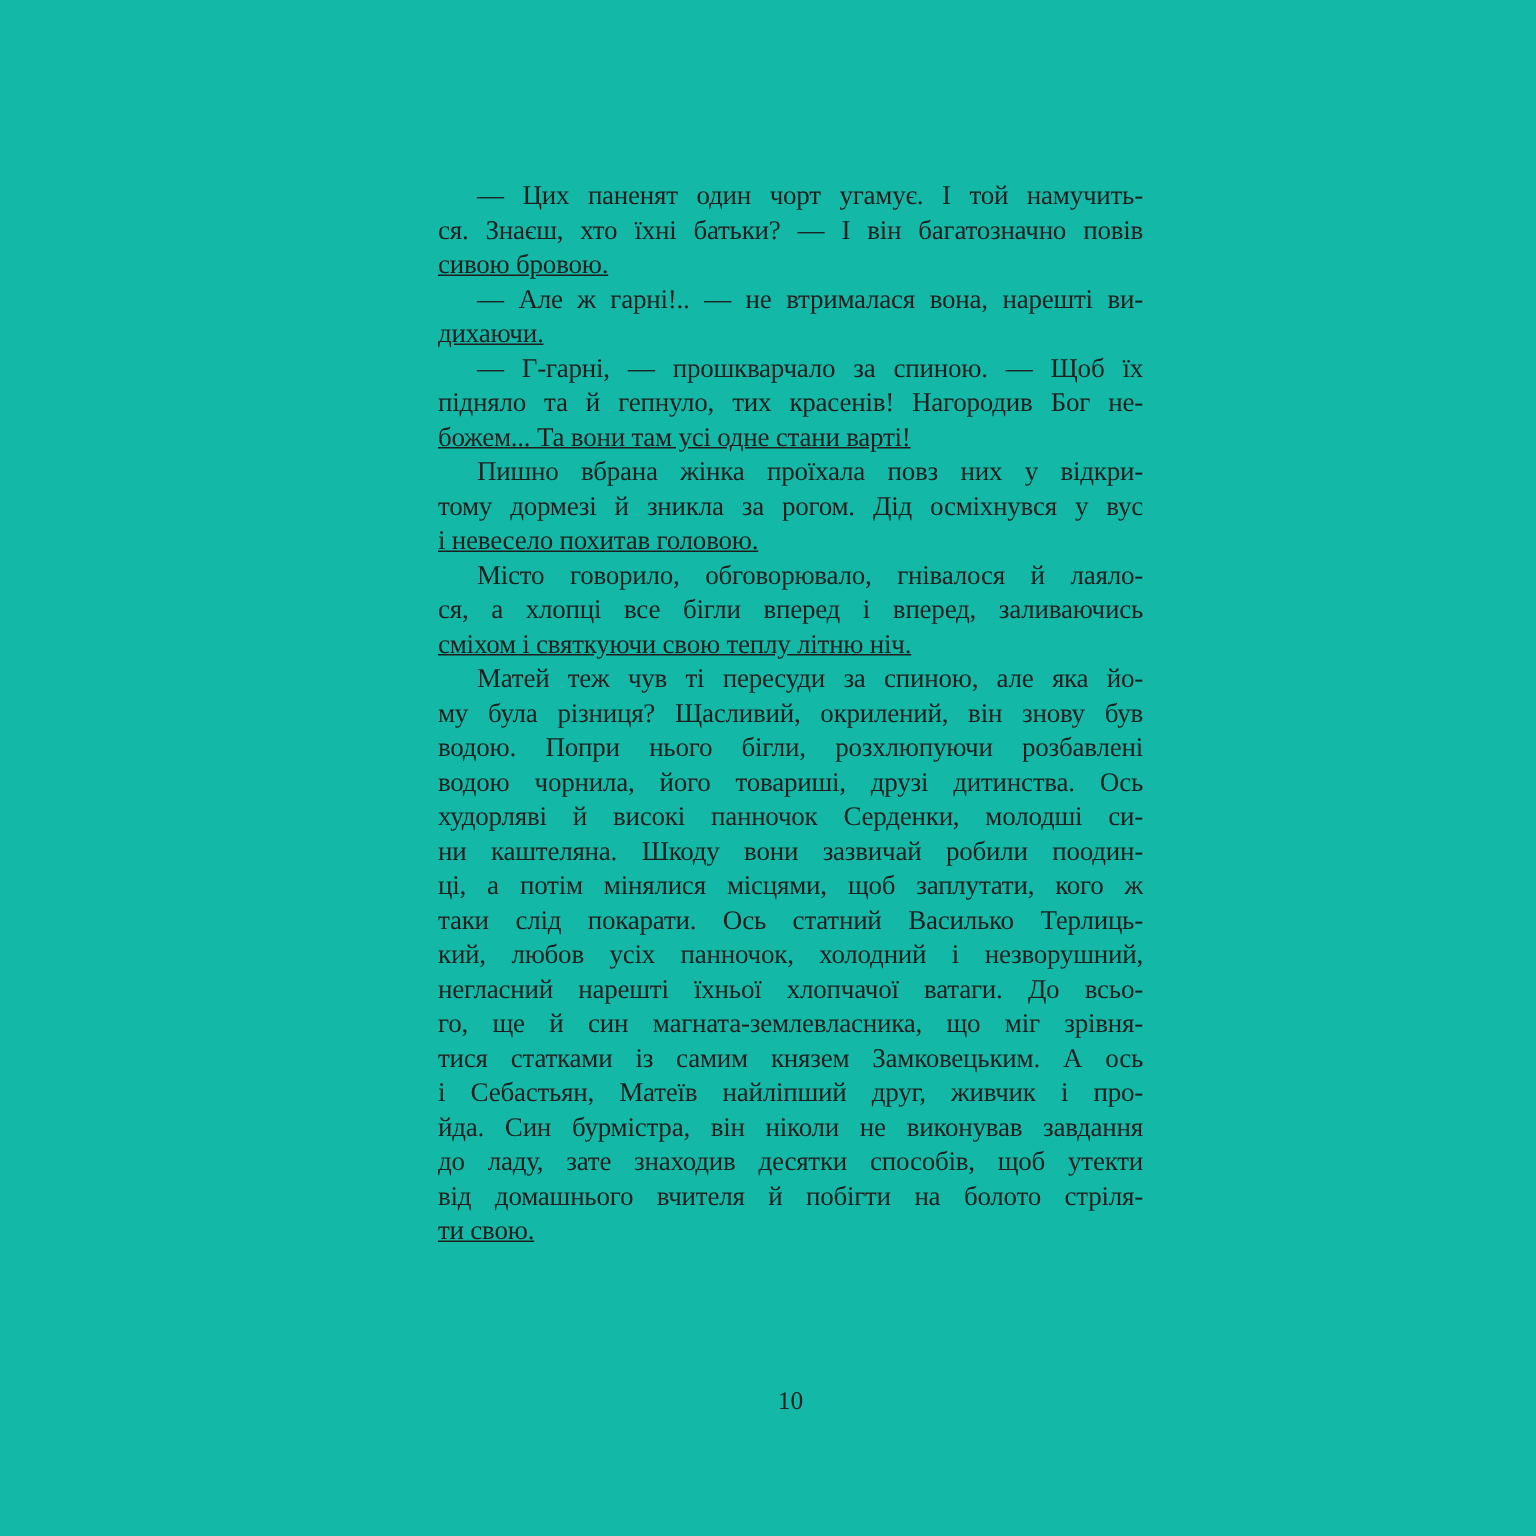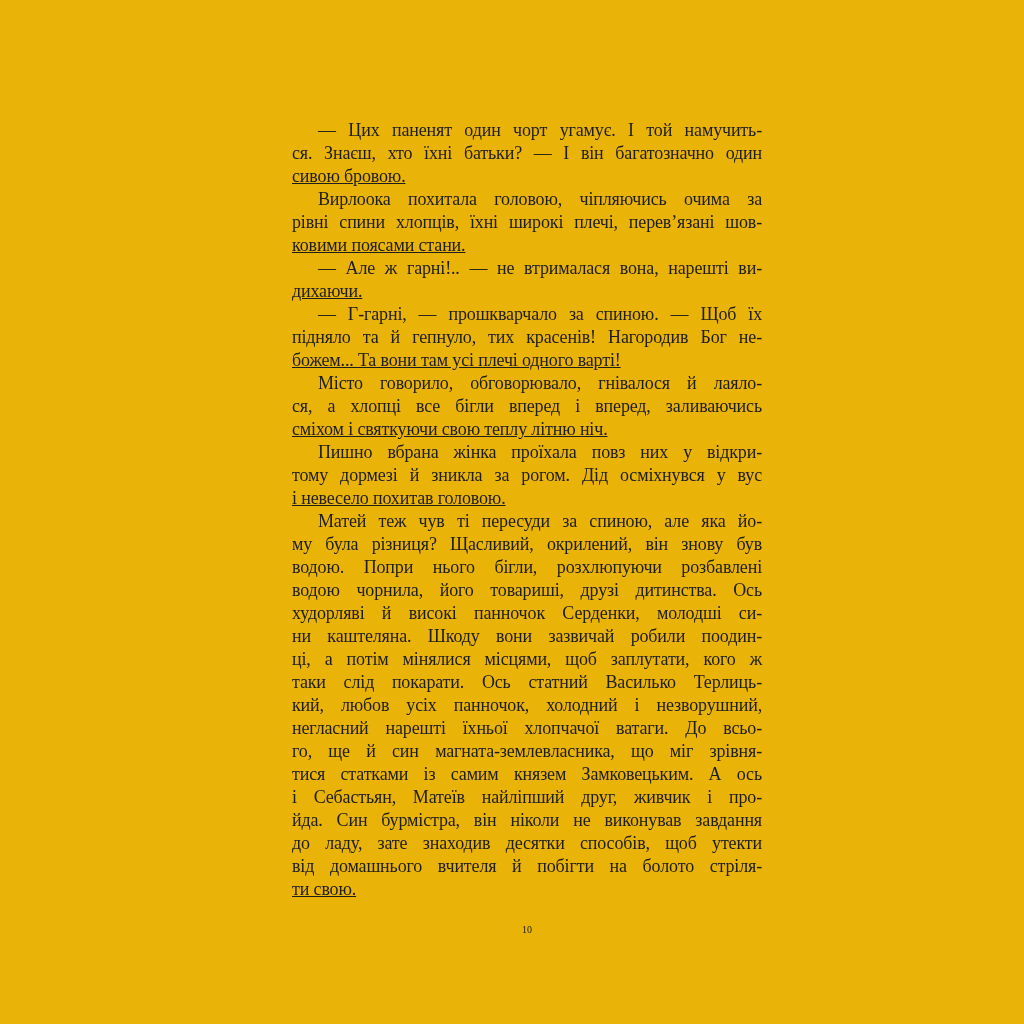--- a/index.html
+++ b/index.html
@@ -10,21 +10,21 @@
     width: 1024px;
     height: 1024px;
     background: #ffffff;
     position: relative;
     font-family: "Liberation Serif", "DejaVu Serif", serif;
     overflow: hidden;
   }
   .book-page {
     position: absolute;
     inset: 0;
-    background: #eab308;
+    background: #14b8a6;
   }
   .text-block {
     position: absolute;
     left: 292px;
     top: 119px;
     width: 470px;
     font-size: 18px;
     line-height: 23px;
     letter-spacing: -0.15px;
     color: #1e1e1e;
@@ -45,57 +45,52 @@
   }
   .line.first {
     text-indent: 26px;
   }
   .page-number {
     position: absolute;
     top: 924px;
     left: 292px;
     width: 470px;
     text-align: center;
-    font-size: 10px;
+    font-size: 17px;
     color: #1e1e1e;
   }
 </style>
 </head>
 <body>
 
 <div class="book-page">
   <main class="text-block">
       <div class="paragraph">
         <div class="line first">— Цих паненят один чорт угамує. І той намучить-</div>
-        <div class="line">ся. Знаєш, хто їхні батьки? — І він багатозначно один</div>
+        <div class="line">ся. Знаєш, хто їхні батьки? — І він багатозначно повів</div>
         <div class="line last">сивою бровою.</div>
-      </div>
-      <div class="paragraph">
-        <div class="line first">Вирлоока похитала головою, чіпляючись очима за</div>
-        <div class="line">рівні спини хлопців, їхні широкі плечі, перев’язані шов-</div>
-        <div class="line last">ковими поясами стани.</div>
       </div>
       <div class="paragraph">
         <div class="line first">— Але ж гарні!.. — не втрималася вона, нарешті ви-</div>
         <div class="line last">дихаючи.</div>
       </div>
       <div class="paragraph">
         <div class="line first">— Г-гарні, — прошкварчало за спиною. — Щоб їх</div>
         <div class="line">підняло та й гепнуло, тих красенів! Нагородив Бог не-</div>
-        <div class="line last">божем... Та вони там усі плечі одного варті!</div>
+        <div class="line last">божем... Та вони там усі одне стани варті!</div>
+      </div>
+      <div class="paragraph">
+        <div class="line first">Пишно вбрана жінка проїхала повз них у відкри-</div>
+        <div class="line">тому дормезі й зникла за рогом. Дід осміхнувся у вус</div>
+        <div class="line last">і невесело похитав головою.</div>
       </div>
       <div class="paragraph">
         <div class="line first">Місто говорило, обговорювало, гнівалося й лаяло-</div>
         <div class="line">ся, а хлопці все бігли вперед і вперед, заливаючись</div>
         <div class="line last">сміхом і святкуючи свою теплу літню ніч.</div>
-      </div>
-      <div class="paragraph">
-        <div class="line first">Пишно вбрана жінка проїхала повз них у відкри-</div>
-        <div class="line">тому дормезі й зникла за рогом. Дід осміхнувся у вус</div>
-        <div class="line last">і невесело похитав головою.</div>
       </div>
       <div class="paragraph">
         <div class="line first">Матей теж чув ті пересуди за спиною, але яка йо-</div>
         <div class="line">му була різниця? Щасливий, окрилений, він знову був</div>
         <div class="line">водою. Попри нього бігли, розхлюпуючи розбавлені</div>
         <div class="line">водою чорнила, його товариші, друзі дитинства. Ось</div>
         <div class="line">худорляві й високі панночок Серденки, молодші си-</div>
         <div class="line">ни каштеляна. Шкоду вони зазвичай робили поодин-</div>
         <div class="line">ці, а потім мінялися місцями, щоб заплутати, кого ж</div>
         <div class="line">таки слід покарати. Ось статний Василько Терлиць-</div>

